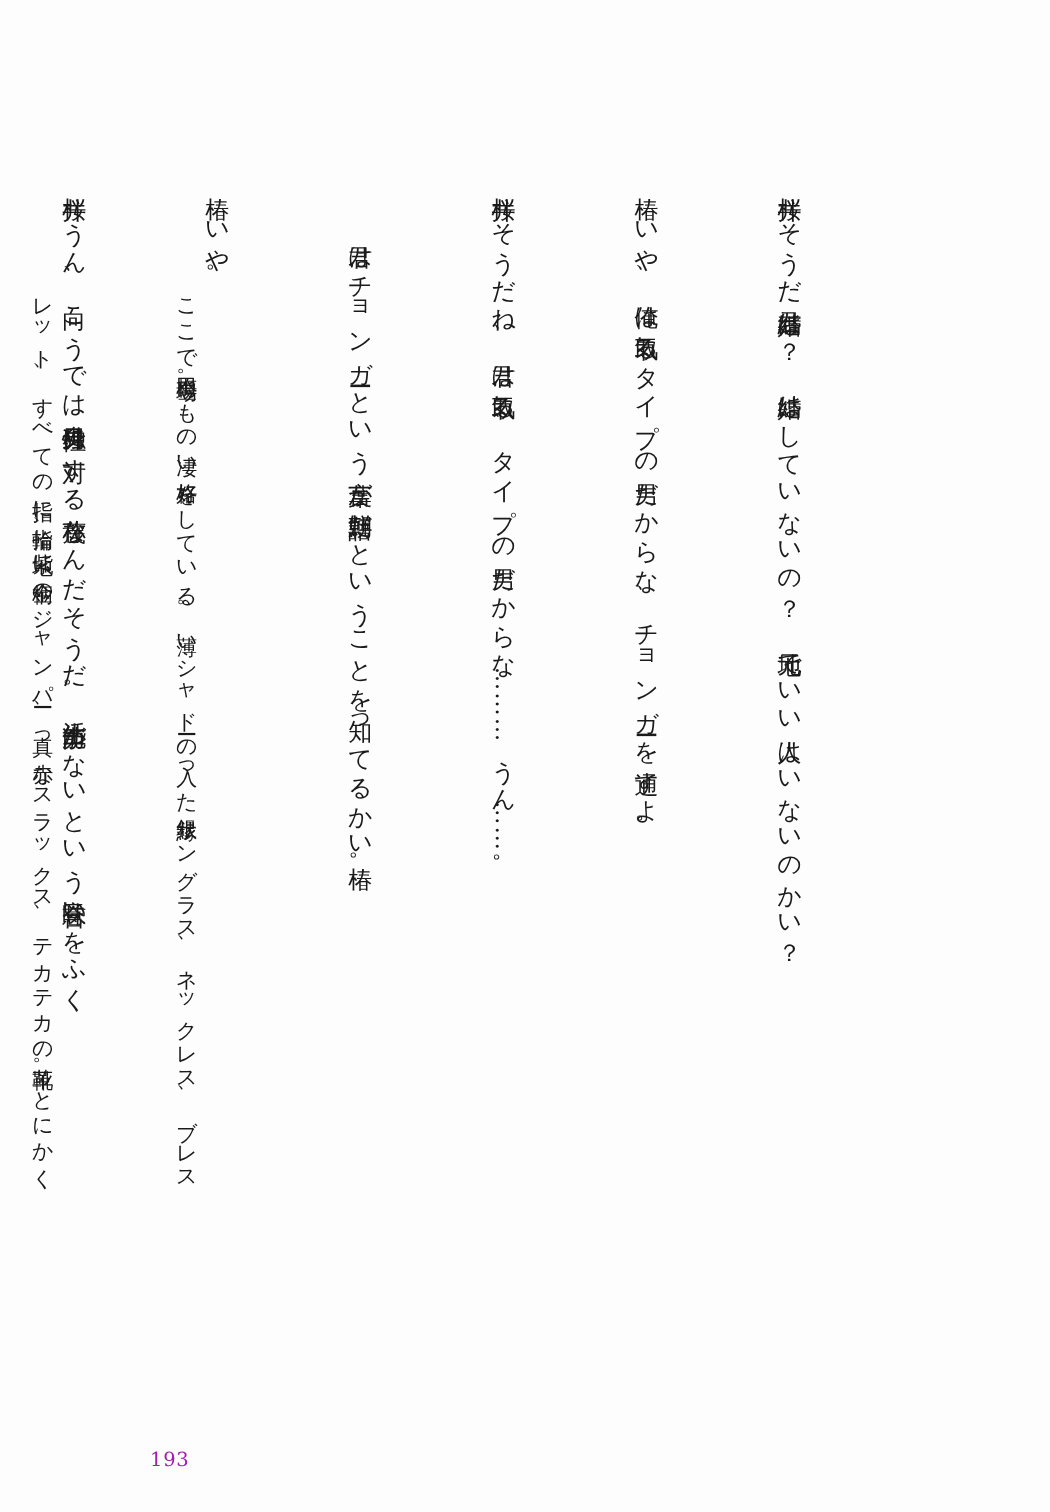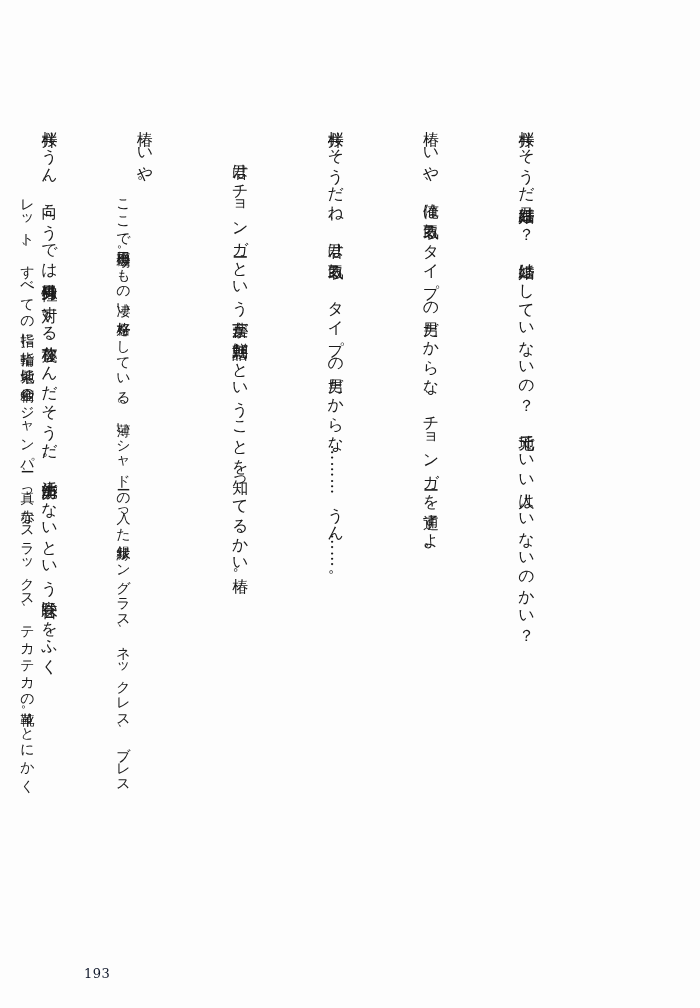--- a/index.html
+++ b/index.html
@@ -38,25 +38,25 @@
   .narration-block {
     top: 189px;
     right: 496px;
     height: 715px;
     font-size: 14px;
     letter-spacing: 1px;
     line-height: 32px;
   }
   .page-number {
     position: absolute;
-    left: 84px;
+    left: 100px;
     top: 966px;
     font-size: 13px;
     letter-spacing: 0.5px;
-    color: #0f172a;
+    color: #a21caf;
   }
 </style>
 </head>
 <body>
 
 <div class="page">
 
   <div class="vtext dialogue-block">
     <div class="tline">桜井　そうだ君結婚は？　結婚はしていないの？　地元でいい人はいないのかい？</div>
     <div class="tline">椿　いや、俺は気取るタイプの男だからな、チョンガーを通すよ。</div>

